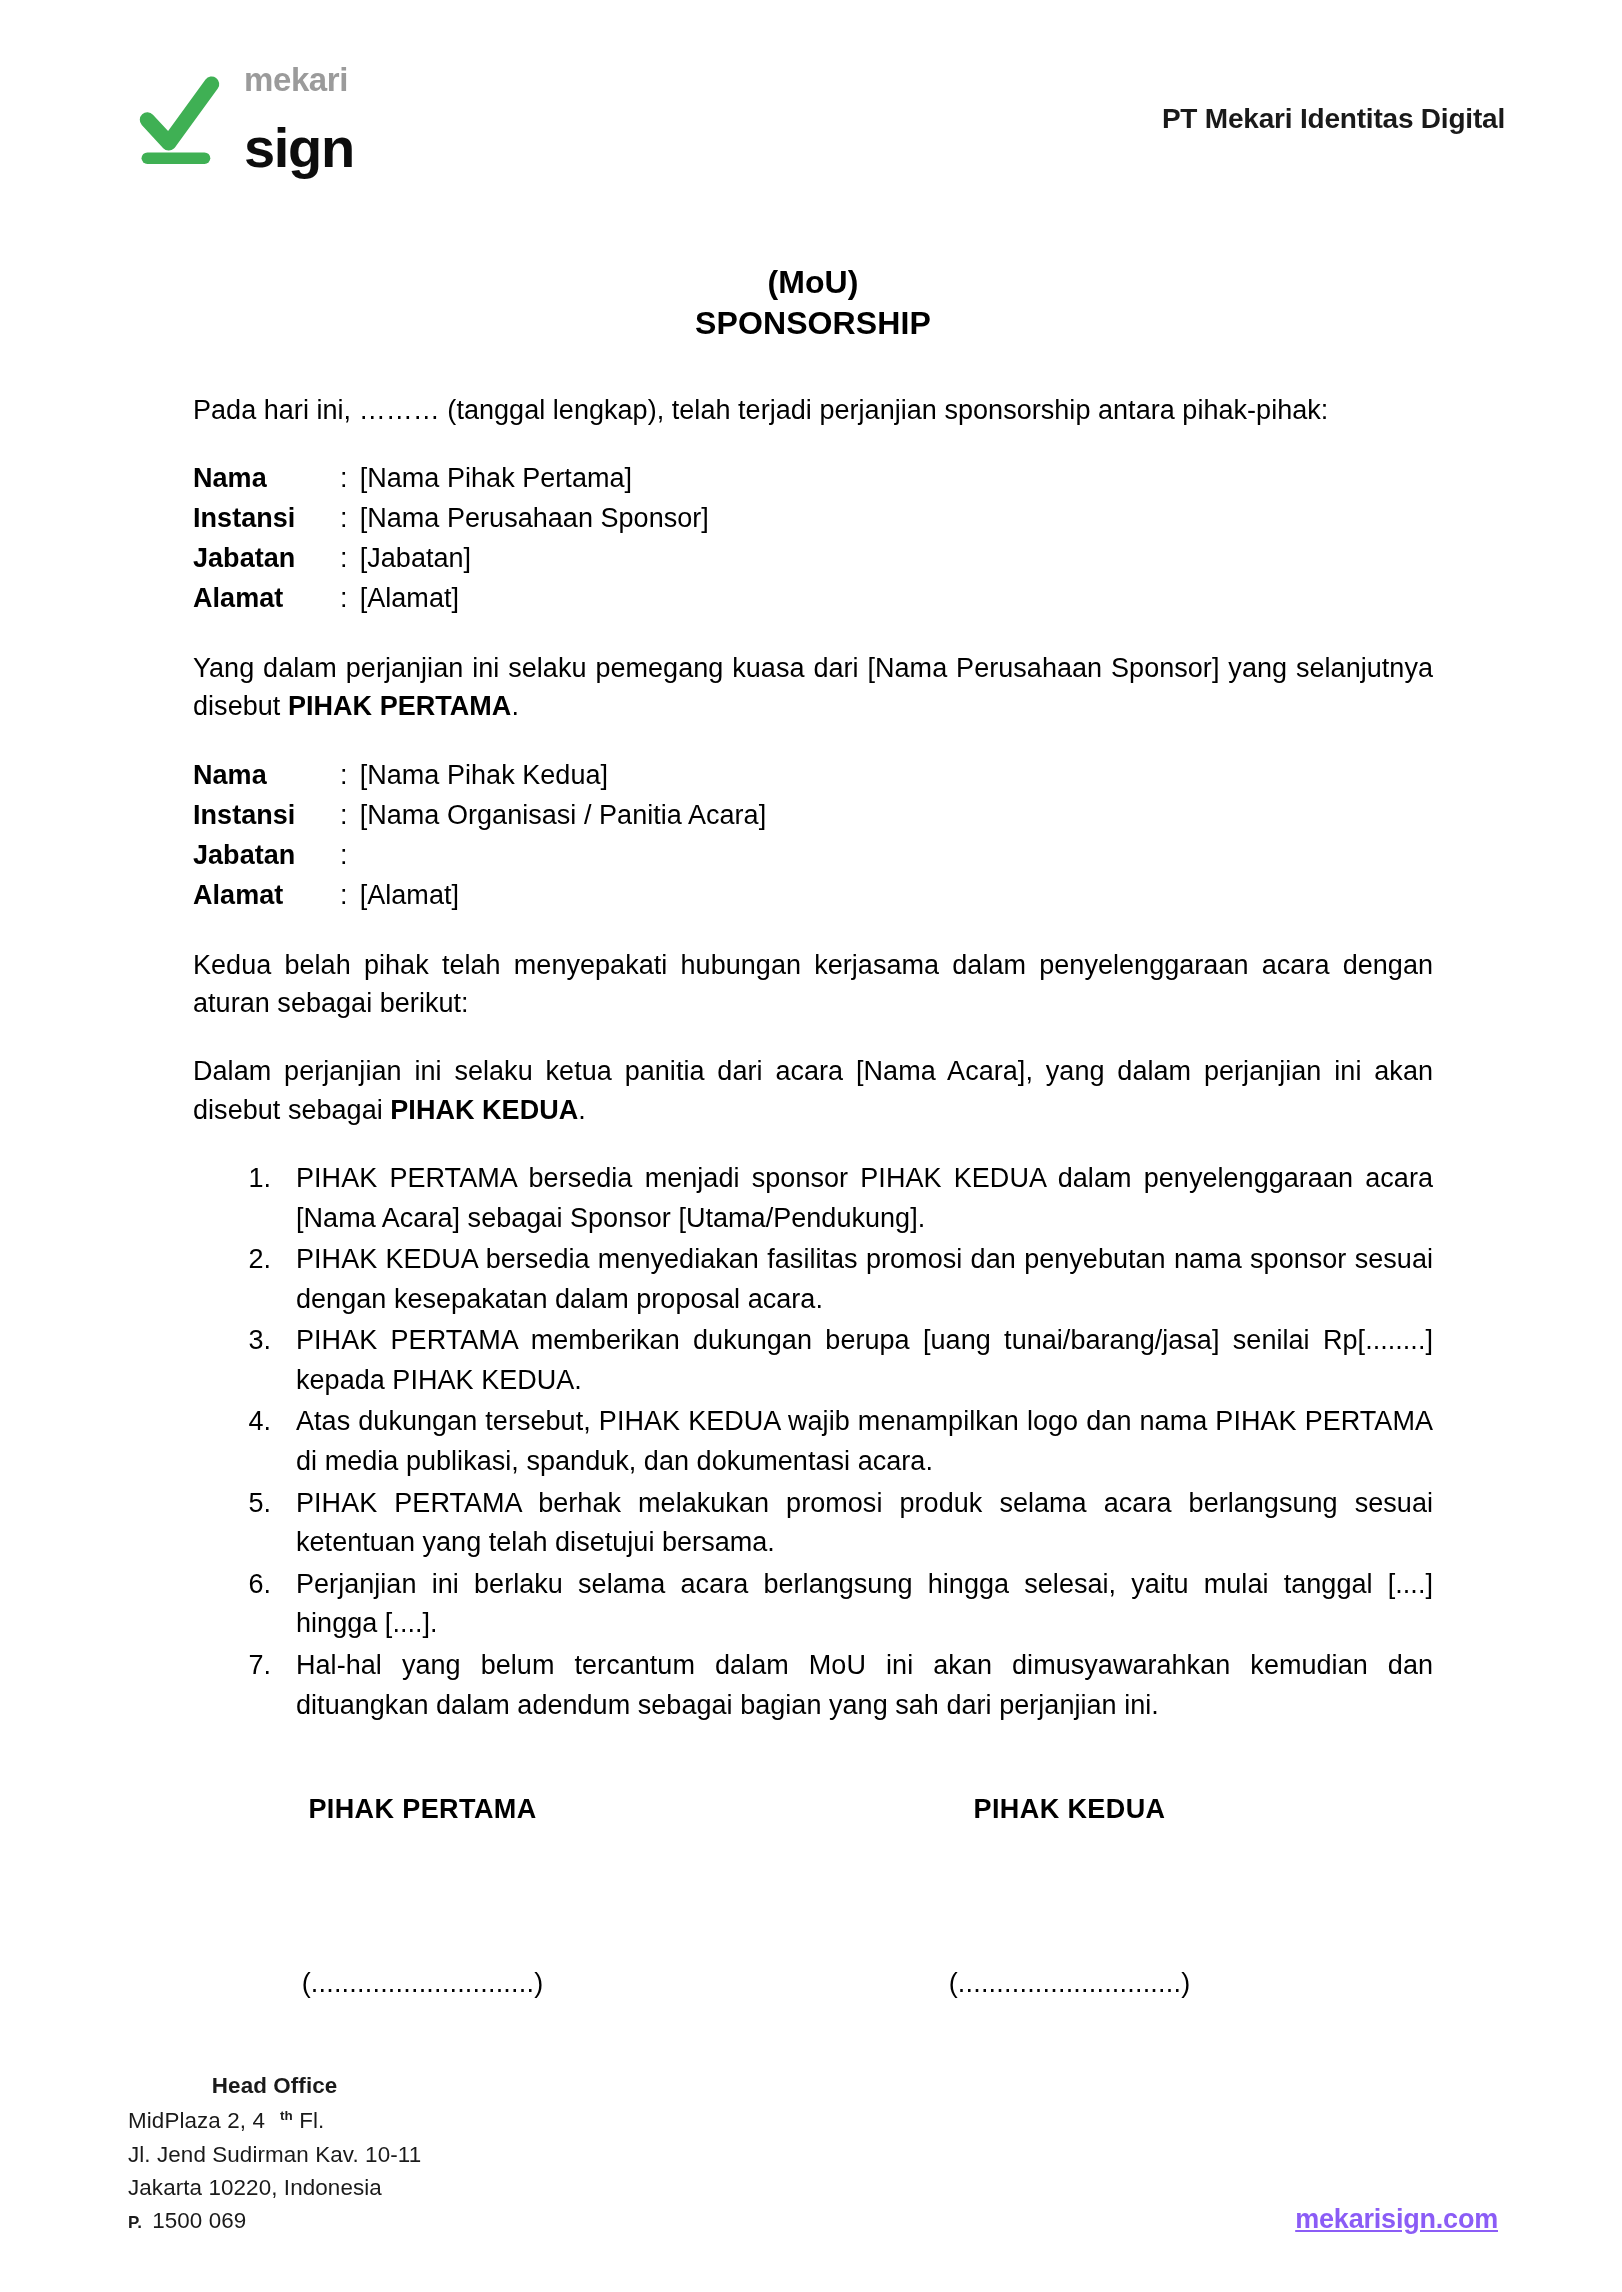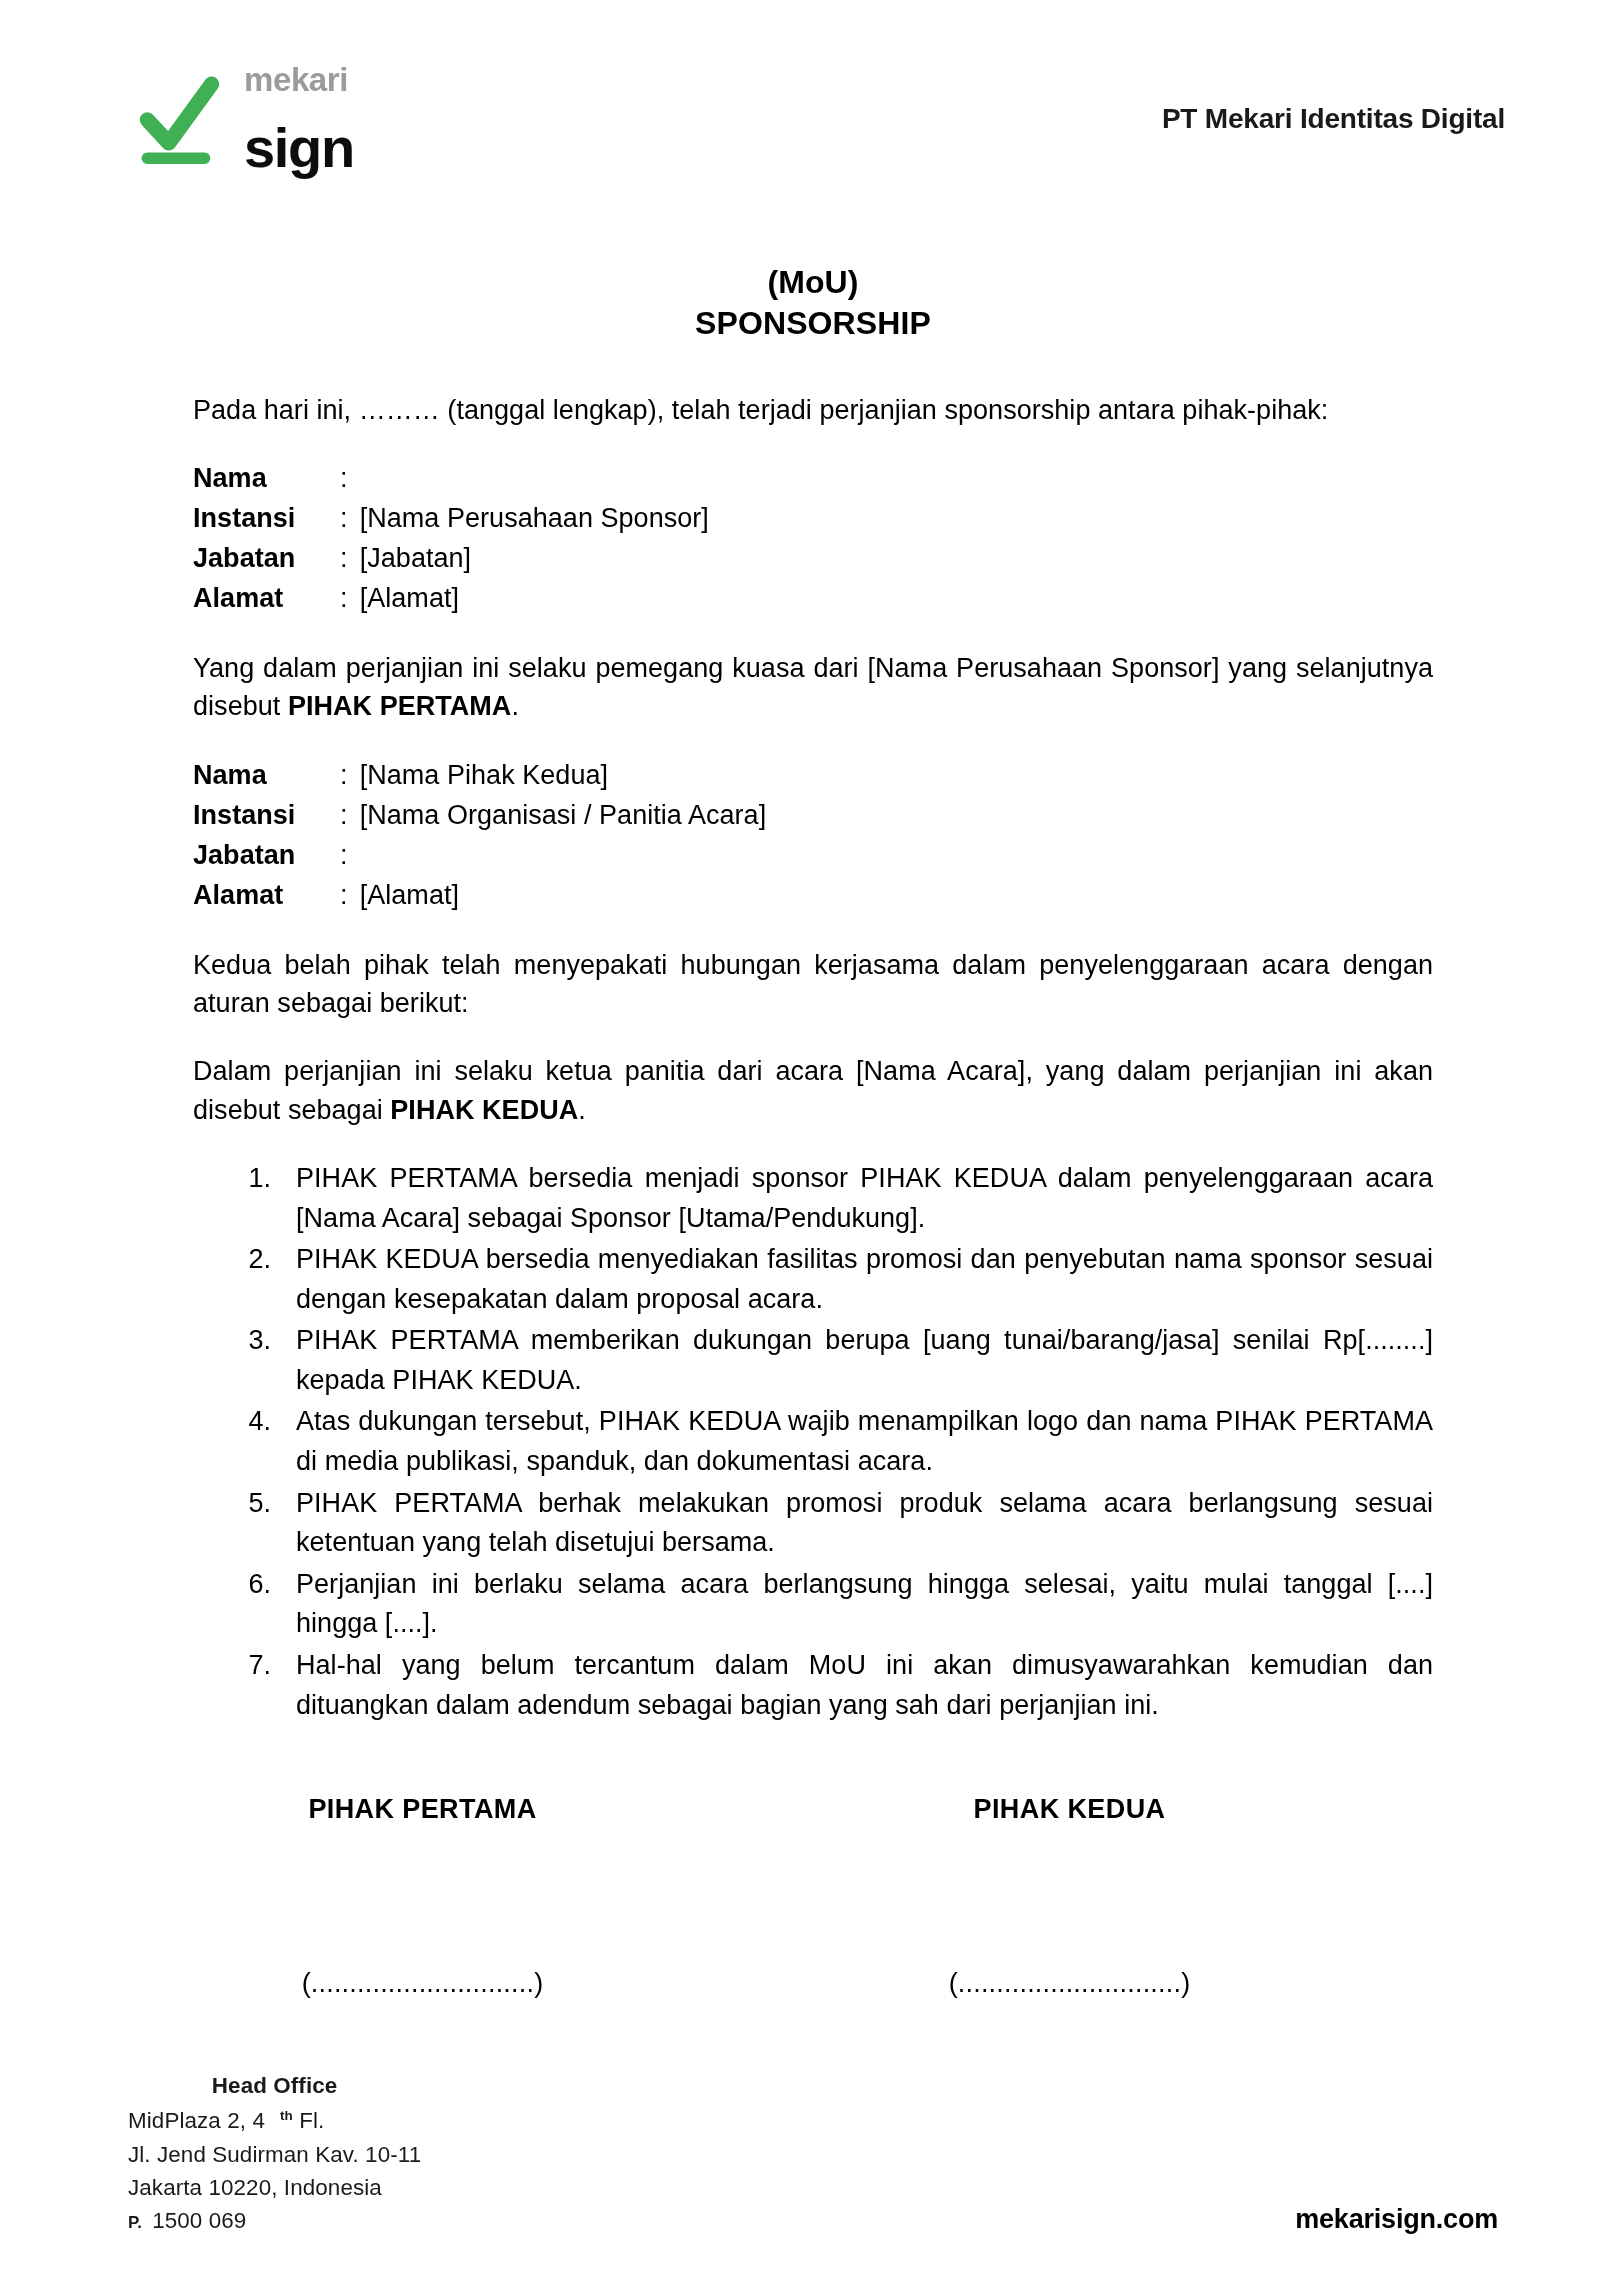--- a/index.html
+++ b/index.html
@@ -229,23 +229,24 @@
     font-size: 17px;
     font-weight: bold;
     letter-spacing: 0.2px;
   }
   .phone-num {
     font-size: 22.4px;
   }
   .footer-site {
     font-size: 27px;
     font-weight: bold;
-    color: #000000;
+    color: #8b5cf6;
     letter-spacing: -0.2px;
     padding-bottom: 1.8px;
+    text-decoration: underline;
   }
 </style>
 </head>
 <body>
 
 <div class="page">
 
   <div class="header">
 
     <div class="brand-lockup">
@@ -268,20 +269,21 @@
       <span class="tline">(MoU)</span>
       <span class="tline">SPONSORSHIP</span>
     </div>
 
     <p class="para">Pada hari ini, ……… (tanggal lengkap), telah terjadi perjanjian sponsorship antara pihak-pihak:</p>
 
     <div class="party-block">
       <div class="party-row">
         <span class="party-label">Nama</span>
         <span class="party-sep">:</span>
+        <span class="party-value">[Nama Pihak Pertama]</span>
       </div>
       <div class="party-row">
         <span class="party-label">Instansi</span>
         <span class="party-sep">:</span>
         <span class="party-value">[Nama Perusahaan Sponsor]</span>
       </div>
       <div class="party-row">
         <span class="party-label">Jabatan</span>
         <span class="party-sep">:</span>
         <span class="party-value">[Jabatan]</span>

